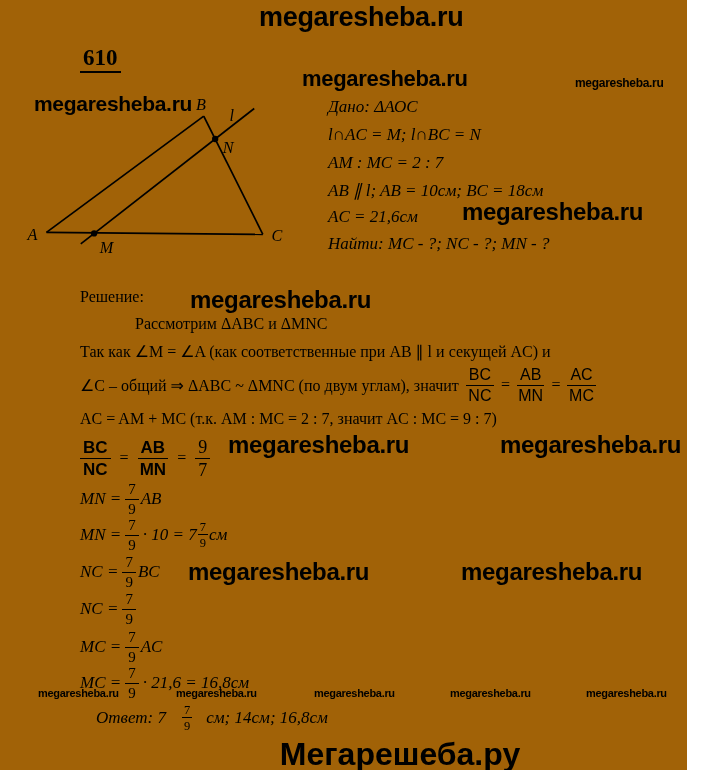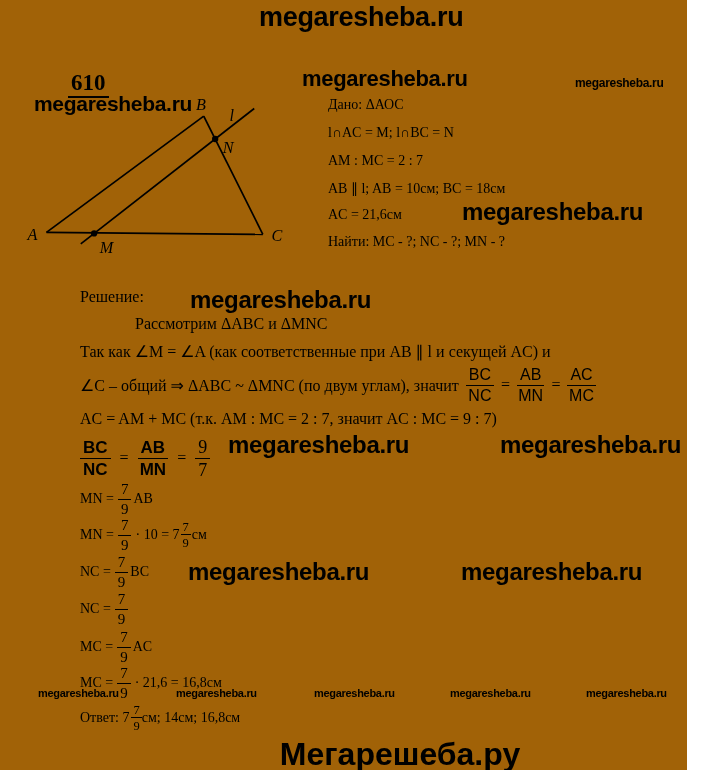--- a/index.html
+++ b/index.html
@@ -1,21 +1,21 @@
 <!DOCTYPE html>
 <html><head>
 <meta charset="utf-8">
 <style>
   html,body{margin:0;padding:0;background:#fff;}
   .page{position:relative;width:687px;height:770px;background:#a16207;
         font-family:"Liberation Serif",serif;color:#000;overflow:hidden;}
   .abs{position:absolute;white-space:nowrap;}
   .wm{font-family:"Liberation Sans",sans-serif;font-weight:bold;letter-spacing:-0.3px;}
   .serif20{font-size:16px;}
-  .serif21{font-size:14px;}
+  .serif21{font-size:17px;font-style:italic;}
   .num610{font-size:23px;font-weight:bold;border-bottom:2px solid #000;padding:0 3px 1px 3px;}
   .row{display:flex;align-items:center;}
   .frac{display:inline-flex;flex-direction:column;align-items:center;line-height:1;text-align:center;}
   .frac .fn{padding:0 3px 2px 3px;border-bottom:1.5px solid #000;}
   .frac .fd{padding-top:2px;}
   .fsans16{font-family:"Liberation Sans",sans-serif;font-size:16px;}
   .fsans18{font-family:"Liberation Sans",sans-serif;font-size:17px;font-weight:bold;}
   .fserif18{font-size:18px;}
   .fserif15{font-size:15px;}
   .fsmall{font-size:12.5px;}
@@ -37,21 +37,21 @@
   <div class="abs wm" style="left:228px;top:431px;font-size:24px;">megaresheba.ru</div>
   <div class="abs wm" style="left:500px;top:431px;font-size:24px;">megaresheba.ru</div>
   <div class="abs wm" style="left:188px;top:558px;font-size:24px;">megaresheba.ru</div>
   <div class="abs wm" style="left:461px;top:558px;font-size:24px;">megaresheba.ru</div>
   <div class="abs wm" style="left:38px;top:687px;font-size:11px;">megaresheba.ru</div>
   <div class="abs wm" style="left:176px;top:687px;font-size:11px;">megaresheba.ru</div>
   <div class="abs wm" style="left:314px;top:687px;font-size:11px;">megaresheba.ru</div>
   <div class="abs wm" style="left:450px;top:687px;font-size:11px;">megaresheba.ru</div>
   <div class="abs wm" style="left:586px;top:687px;font-size:11px;">megaresheba.ru</div>
 
-  <div class="abs" style="left:68px;top:45px;margin-top:25px;">
+  <div class="abs" style="left:80px;top:45px;">
     <span class="num610">610</span>
   </div>
 
   <svg class="abs" style="left:15px;top:95px;" width="305" height="170" viewBox="15 95 320 170">
     <g stroke="#000" stroke-width="1.8" fill="none">
       <line x1="48" y1="235" x2="213" y2="113"></line>
       <line x1="213" y1="113" x2="275" y2="237"></line>
       <line x1="48" y1="235" x2="275" y2="237"></line>
       <line x1="84" y1="247" x2="266" y2="105"></line>
     </g>
@@ -164,21 +164,21 @@
 
   <div class="abs row" style="left:80px;top:664px;height:38px;gap:4px;">
     <span class="serif21">MC =</span>
     <span class="frac fserif15">
       <span class="fn">7</span>
       <span class="fd">9</span>
     </span>
     <span class="serif21">· 21,6 = 16,8см</span>
   </div>
 
-  <div class="abs row" style="left:80px;top:701px;height:34px;gap:2px;">
+  <div class="abs row" style="left:96px;top:701px;height:34px;gap:16px;">
     <span class="serif21">Ответ: 7</span>
     <span class="frac fsmall">
       <span class="fn">7</span>
       <span class="fd">9</span>
     </span>
     <span class="serif21" style="margin-left:-2px;">см; 14см; 16,8см</span>
   </div>
 
   <div class="abs btitle" style="left:0;top:736px;width:720px;text-align:center;">Мегарешеба.ру</div>
 

